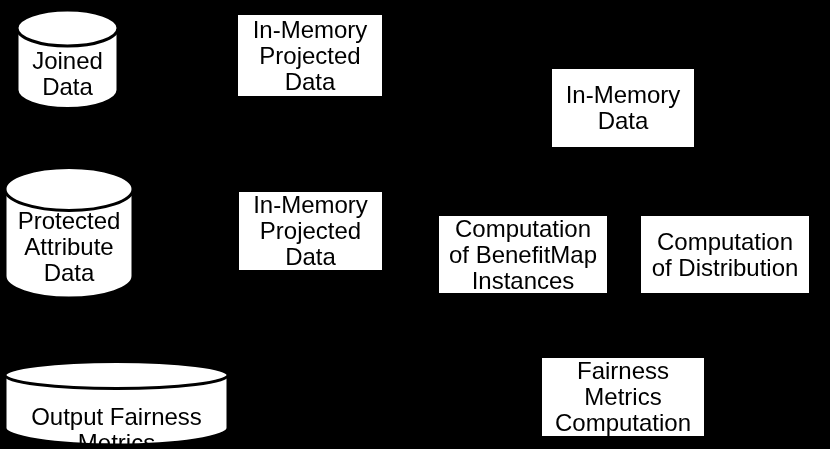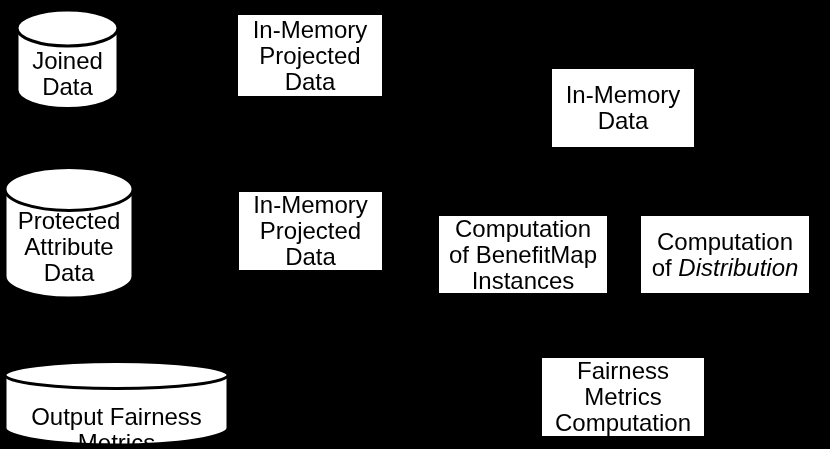--- a/index.html
+++ b/index.html
@@ -115,21 +115,21 @@
     <div class="label">
         <div><span>Computation</span></div>
         <div><span>of </span><span style="">BenefitMap</span></div>
         <div><span>Instances</span></div>
       </div>
   </div>
 
   <div class="node box" style="left:640px; top:215px; width:170px; height:79px;">
     <div class="label">
         <div><span>Computation</span></div>
-        <div><span>of </span><span style="font-style: italic;">Distribution</span></div>
+        <div><span>of </span><span style="">Distribution</span></div>
       </div>
   </div>
 
   <div class="node box" style="left:541px; top:357px; width:164px; height:80px;">
     <div class="label">
         <div><span>Fairness</span></div>
         <div><span>Metrics</span></div>
         <div><span>Computation</span></div>
       </div>
   </div>

